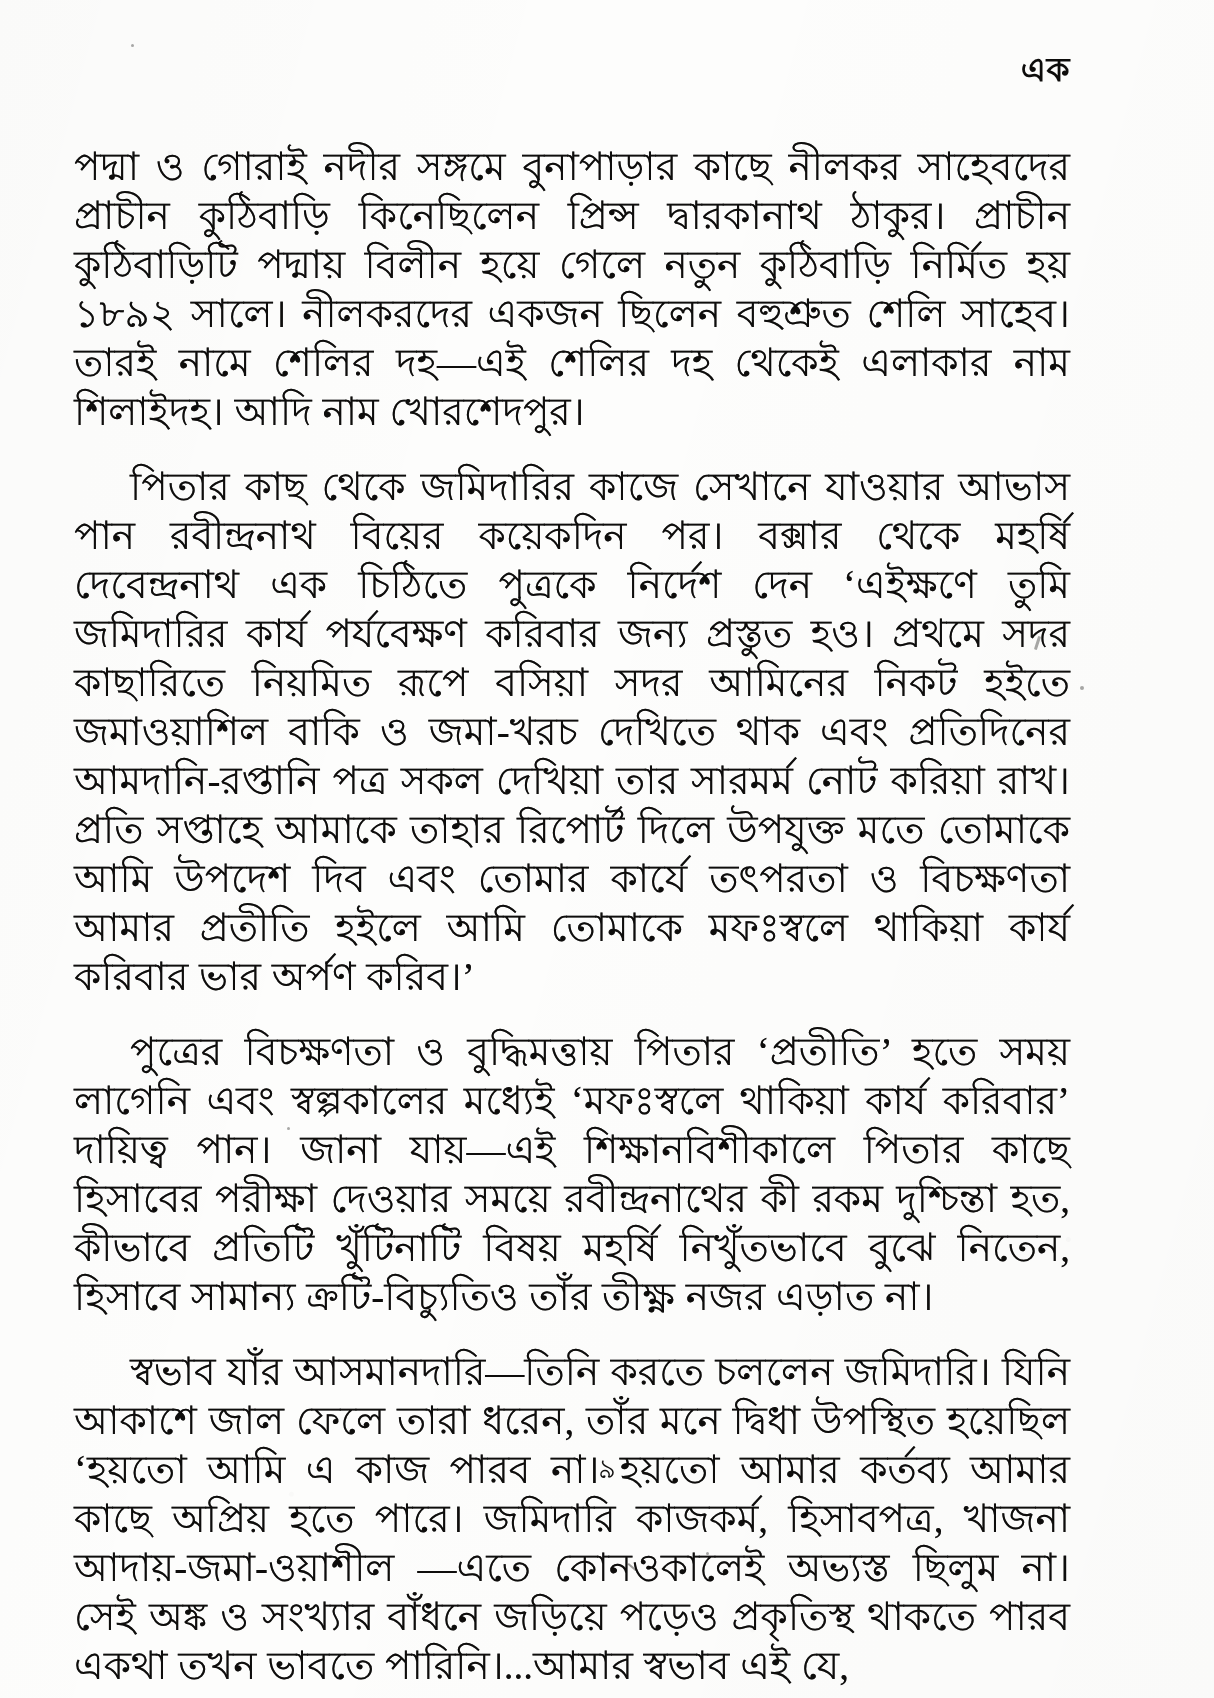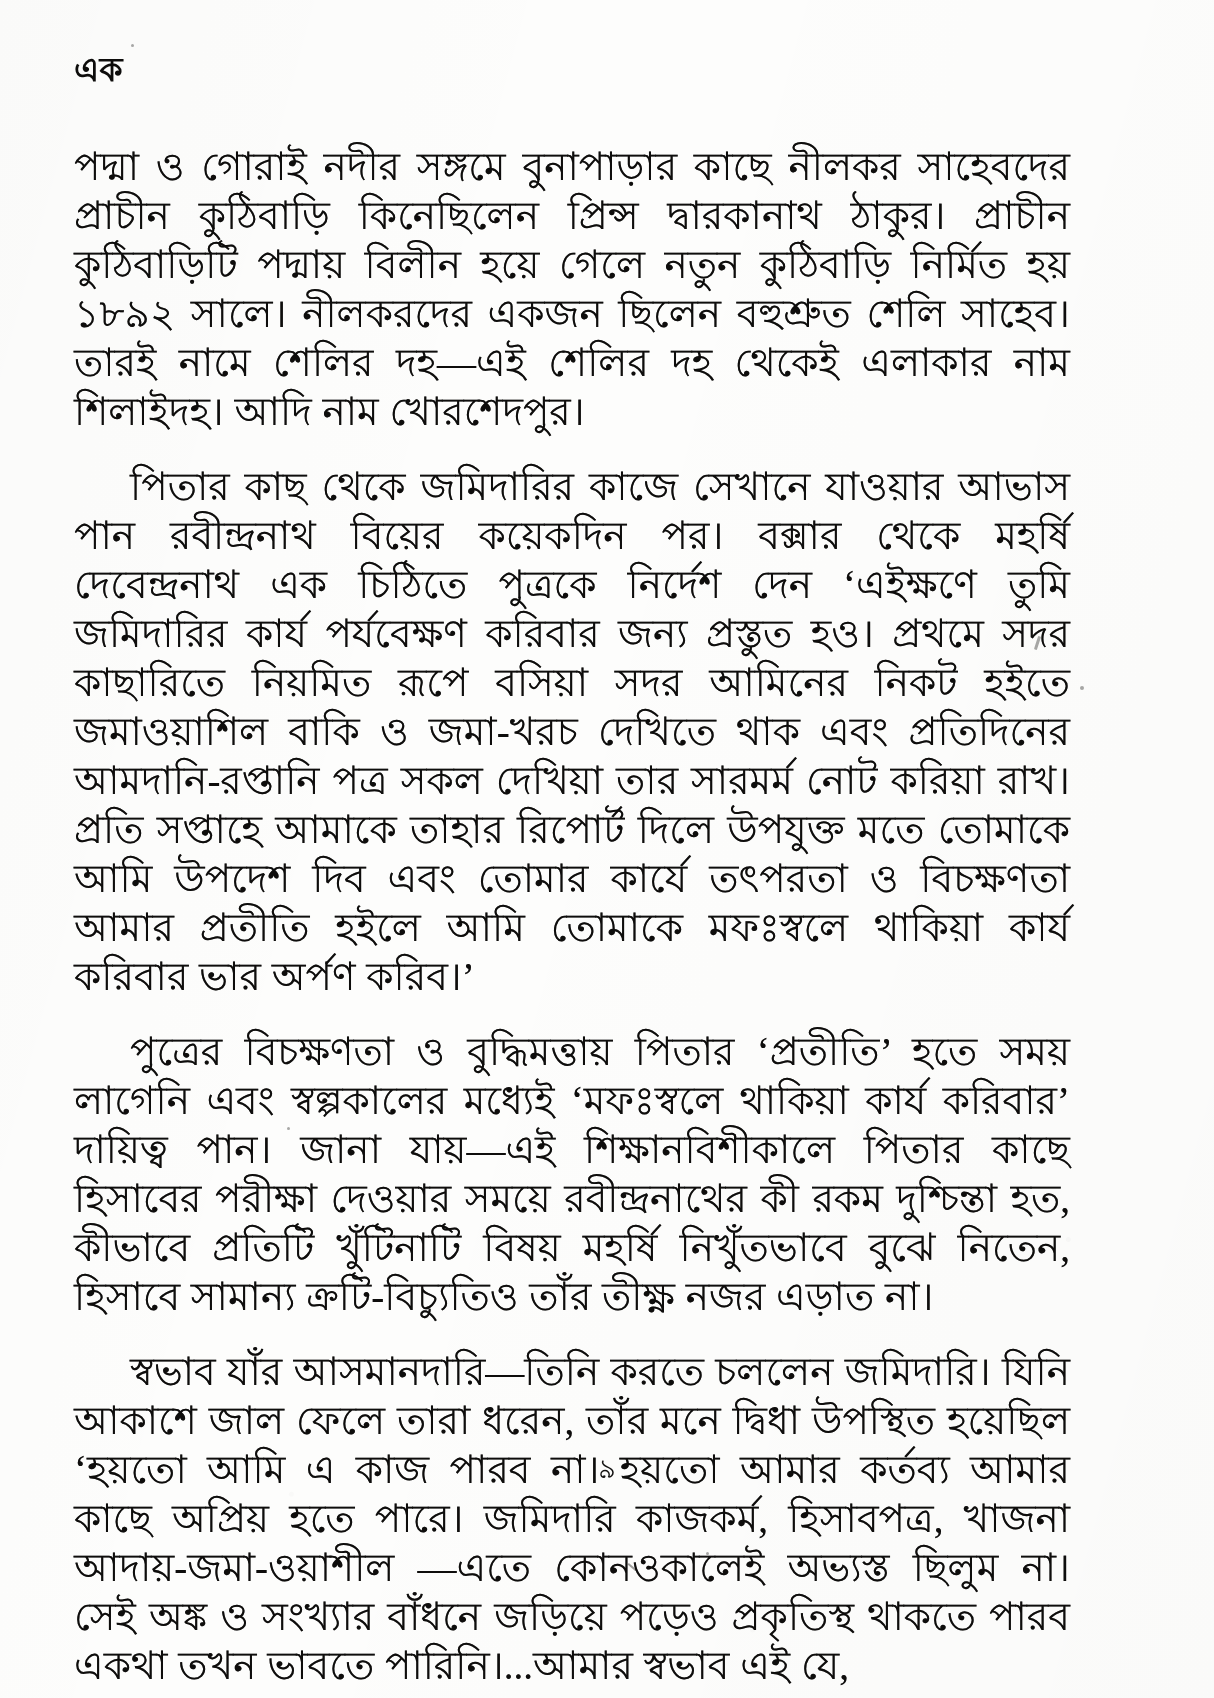--- a/index.html
+++ b/index.html
@@ -31,21 +31,21 @@
       radial-gradient(circle at 62% 96%, rgba(0,0,0,0.014) 0 2px, transparent 3px),
       linear-gradient(105deg, rgba(0,0,0,0.012) 0%, rgba(255,255,255,0) 38%, rgba(0,0,0,0.010) 100%);
   }
   .content {
     position: absolute;
     left: 74px;
     top: 52px;
     width: 996px;
   }
   .chapter-title {
-    text-align: left;
+    text-align: right;
     font-size: 33px;
     line-height: 1.1;
     letter-spacing: 0.5px;
     margin: 0 0 54px 0;
     font-weight: 600;
     color: #0d0c0b;
   }
   .para {
     font-size: 39px;
     line-height: 49px;

